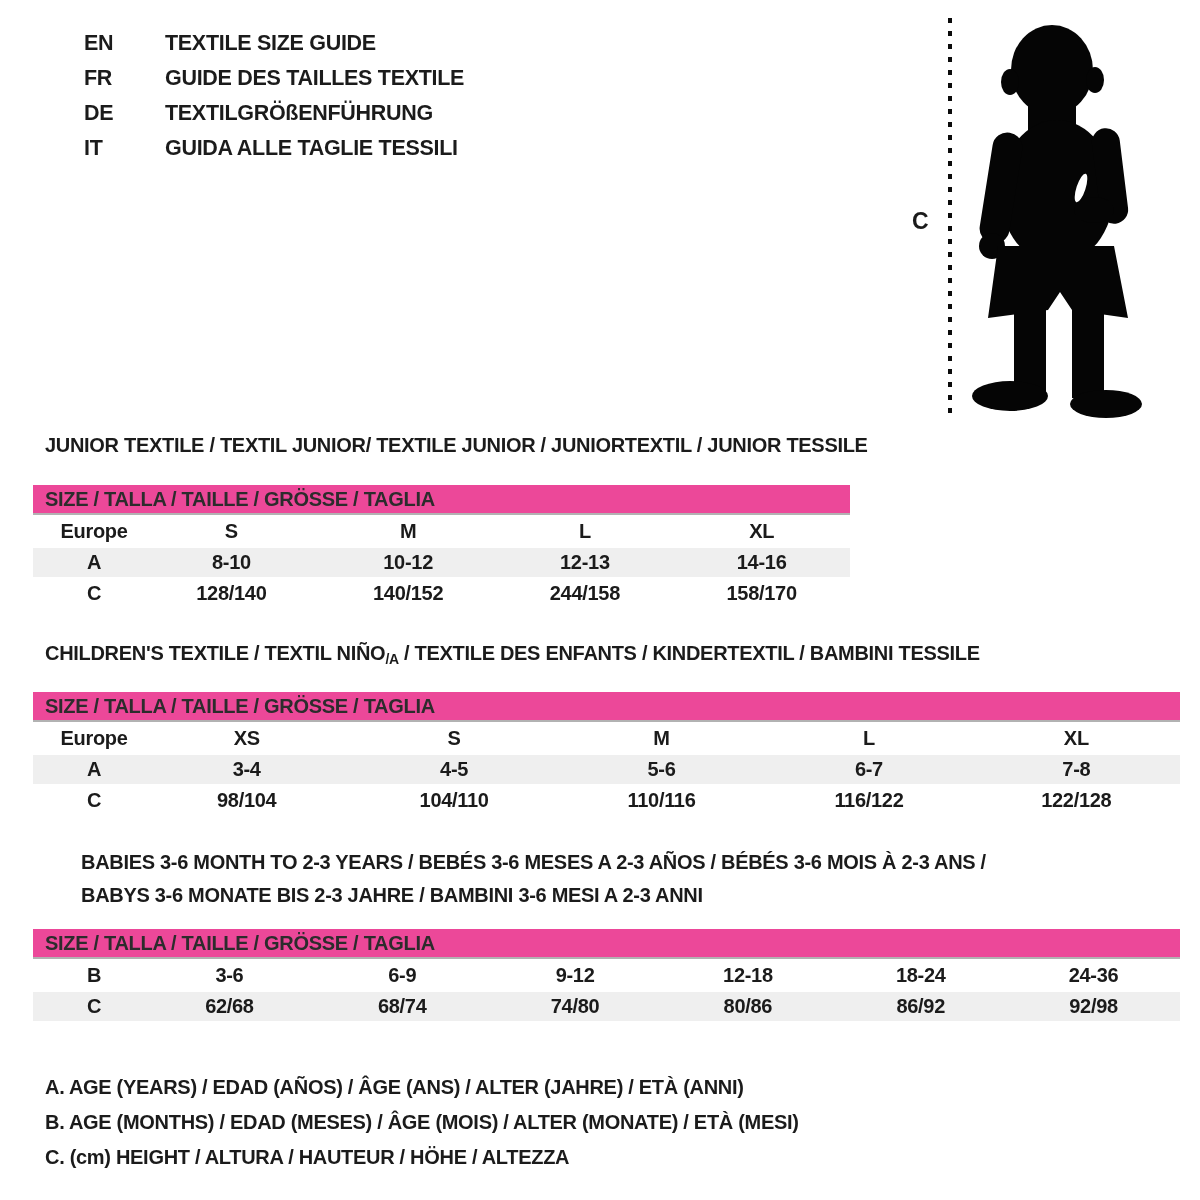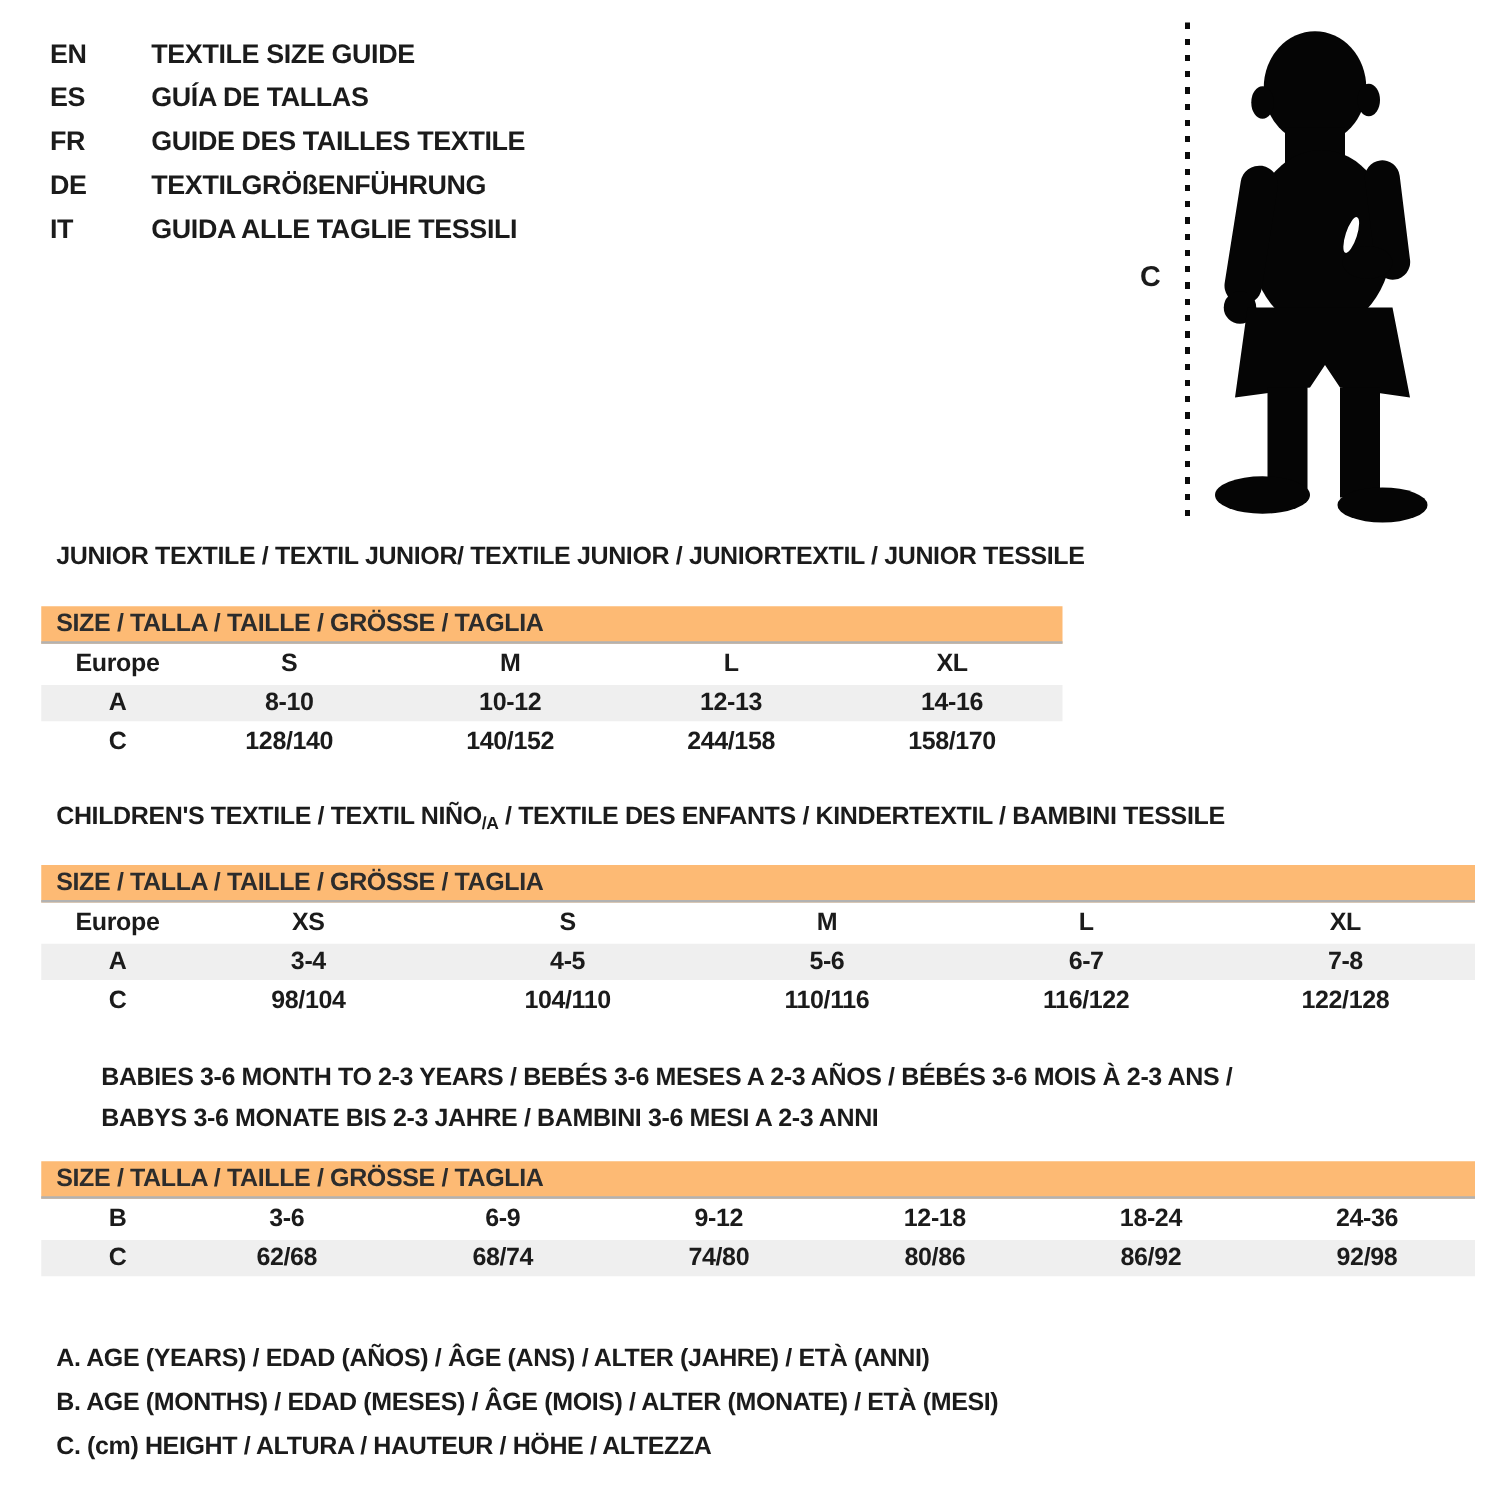--- a/index.html
+++ b/index.html
@@ -3,40 +3,40 @@
 <meta charset="utf-8">
 <style>
   html,body{margin:0;padding:0;background:#ffffff;}
   .page{
     position:relative;width:1200px;height:1200px;background:#ffffff;overflow:hidden;
     font-family:"Liberation Sans","DejaVu Sans",sans-serif;
     font-weight:700;color:#1b1b1b;letter-spacing:-0.3px;
   }
   
   .lang-list{position:absolute;left:40px;top:26px;}
-  .lang-row{display:flex;height:35px;align-items:center;font-size:21.5px;}
+  .lang-row{display:flex;height:35px;align-items:center;font-size:21.5px;margin-left:44px;}
   .lang-code{width:81px;flex:0 0 81px;}
   .lang-title{white-space:nowrap;}
   
   .dash-line{
     position:absolute;left:948px;top:18px;width:4px;height:398px;
     background:repeating-linear-gradient(to bottom,#0b0b0b 0 5px,transparent 5px 13px);
   }
   .fig-label{position:absolute;left:912px;top:208px;font-size:23px;}
   .fig-svg{position:absolute;left:960px;top:14px;}
   
   .sec-title{position:absolute;left:45px;font-size:20px;line-height:24px;white-space:nowrap;}
   .sec-title sub{font-size:14px;vertical-align:-4px;}
   .two-line{line-height:33px;}
   
   .table{position:absolute;left:33px;}
   .w-junior{width:817px;}
   .w-wide{width:1147px;}
   .size-bar{
-    height:28px;line-height:28px;background:#fdba74;color:#2c2c2c;
+    height:28px;line-height:28px;background:#ec4899;color:#2c2c2c;
     font-size:20px;padding-left:12px;border-bottom:2px solid #b2b2b2;
     white-space:nowrap;
   }
   .trows{margin-top:2px;}
   .trow{display:flex;height:29px;align-items:center;margin-top:2px;font-size:20px;}
   .trow.shaded{background:#efefef;}
   .tlabel{width:110px;flex:0 0 110px;padding-left:12px;box-sizing:border-box;text-align:center;}
   .tcell{flex:1;text-align:center;}
   
   .legend{position:absolute;left:45px;top:1070px;}
@@ -50,24 +50,20 @@
 </style>
 </head>
 <body>
 
 <div class="page">
 
   <div class="lang-list">
     <div class="lang-row">
       <span class="lang-code">EN</span>
       <span class="lang-title">TEXTILE SIZE GUIDE</span>
-    </div>
-    <div class="lang-row">
-      <span class="lang-code">ES</span>
-      <span class="lang-title">GUÍA DE TALLAS</span>
     </div>
     <div class="lang-row">
       <span class="lang-code">FR</span>
       <span class="lang-title">GUIDE DES TAILLES TEXTILE</span>
     </div>
     <div class="lang-row">
       <span class="lang-code">DE</span>
       <span class="lang-title">TEXTILGRÖßENFÜHRUNG</span>
     </div>
     <div class="lang-row">

